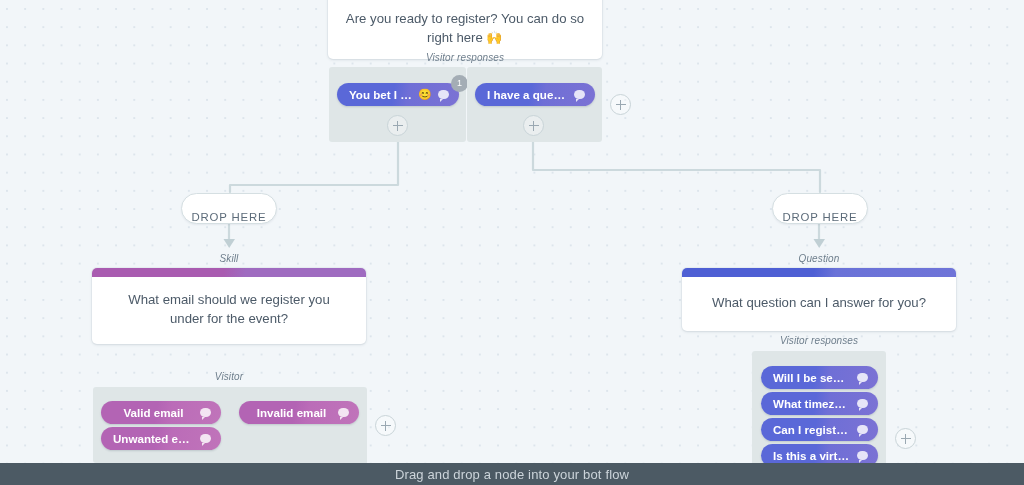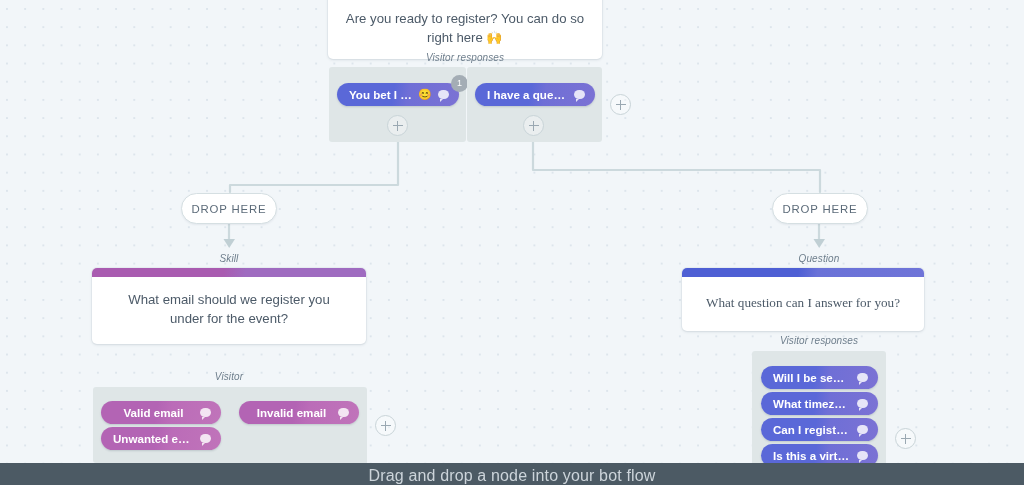--- a/index.html
+++ b/index.html
@@ -106,21 +106,21 @@
   }
   .plus::before, .plus::after {
     content: ""; position: absolute; background: #9aa8b2;
   }
   .plus::before { left: 4.5px; top: 9.1px; width: 10px; height: 1.4px; }
   .plus::after  { top: 4.5px; left: 9.1px; height: 10px; width: 1.4px; }
 
   
   .drophere {
     position: absolute;
-    display: flex; align-items: center; justify-content: center;
+    display: flex; align-items: flex-end; justify-content: center;
     height: 31px;
     border-radius: 16px;
     background: #fff;
     border: 1.3px solid #d5dfe2;
     color: #5c6b79;
     font-size: 11.4px;
     letter-spacing: .85px;
     box-shadow: 0 1px 2px rgba(40,60,80,.07);
   }
 
@@ -135,22 +135,22 @@
     background: #f4f7fa;
     border-bottom: 1px solid #e7edf2;
   }
 
   
   #footer {
     position: absolute; left: 0; bottom: 0;
     width: 1024px; height: 22px;
     background: #4c5a64;
     color: #ccd4da;
-    font-size: 16px;
-    display: flex; align-items: flex-end; justify-content: center;
+    font-size: 13px;
+    display: flex; align-items: center; justify-content: center;
     letter-spacing: .15px;
   }
 </style>
 </head>
 <body>
 
 <div id="canvas">
 
   <svg id="wires" viewBox="0 0 1024 485" xmlns="http://www.w3.org/2000/svg">
     <g fill="none" stroke="#ccd9dd" stroke-width="2.2" stroke-linecap="round" stroke-linejoin="round">
@@ -228,21 +228,21 @@
     <div class="chip purple" style="left:8px; top:14px; width:120px;">
       <span class="label">Invalid email</span>
       <span class="bub"></span>
     </div>
   </div>
 
   <div class="plus" style="left:375px; top:415px;"></div>
 
   <div class="caption" style="left:682px; top:253px; width:274px;">Question</div>
 
-  <div class="card" style="left:682px; top:268px; width:242px;font-family:Liberation Serif, serif;">
+  <div class="card" style="left:682px; top:268px; width:274px;">
     <div class="card-top" style="background:linear-gradient(100deg,#4e5fd4 0%,#4e5fd4 48%,#6a72d8 56%,#6f74d8 100%);"></div>
     <div class="bubble-text" style="padding:16px 18px 19px;">What question can I answer for you?</div>
   </div>
 
   <div class="caption" style="left:682px; top:335px; width:274px;">Visitor responses</div>
 
   <div class="group" style="left:752px; top:351px; width:134px; height:120px;">
     <div class="chip blue" style="left:9px; top:15px; width:117px;">
       <span class="label">Will I be sent th...</span>
       <span class="bub"></span>

